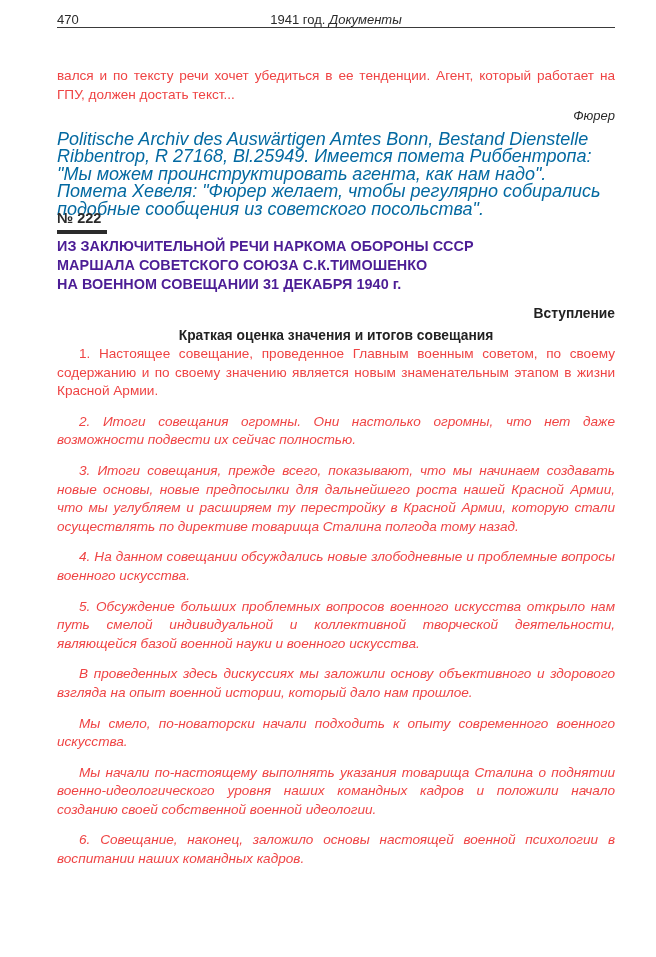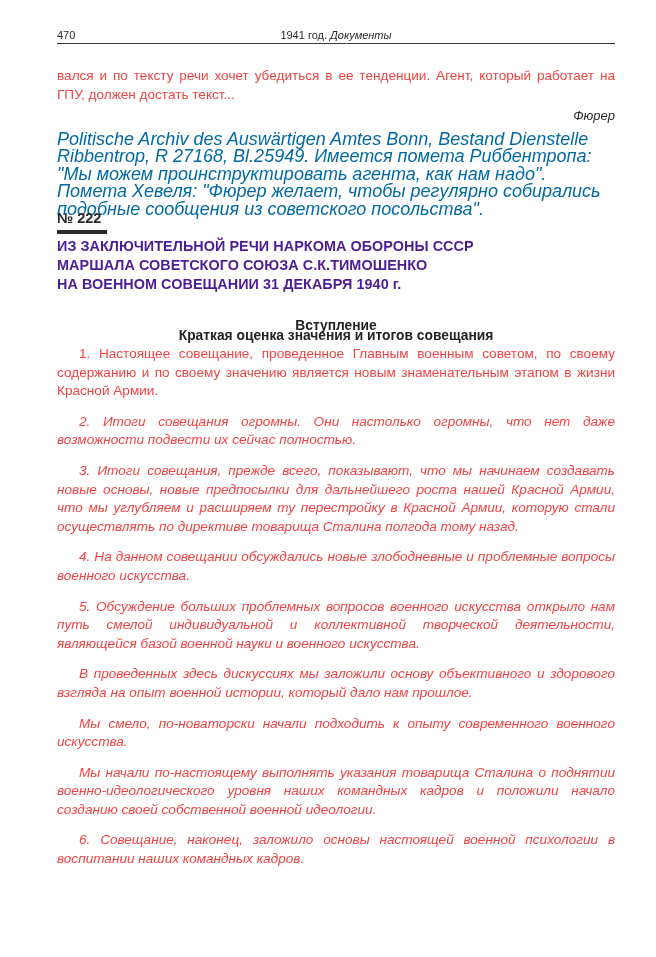--- a/index.html
+++ b/index.html
@@ -16,25 +16,25 @@
     }
     .page {
       position: absolute;
       left: 57px;
       top: 0;
       width: 558px;
     }
     
     .running-header {
       position: absolute;
-      top: 28px;
+      top: 12px;
       left: 0;
       width: 558px;
       height: 16px;
-      font-size: 11px;
+      font-size: 13px;
       line-height: 15px;
       border-bottom: 1.6px solid #3a3a3a;
     }
     .running-header .page-number {
       position: absolute;
       left: 0;
       top: 0;
     }
     .running-header .running-title {
       position: absolute;
@@ -115,21 +115,21 @@
     .section-heading {
       position: absolute;
       left: 0;
       width: 558px;
       text-align: center;
       font-weight: bold;
       font-size: 13.8px;
       line-height: 17px;
       color: #222;
     }
-    .heading-intro { top: 317px; }
+    .heading-intro { top: 305px; text-align: right; }
     .heading-summary { top: 327px; }
 
     .main-text {
       position: absolute;
       top: 345px;
       left: 0;
       width: 558px;
     }
     .main-text .para { margin-bottom: 0; }
     .main-text .para + .para { margin-top: 12px; font-style: italic; }

